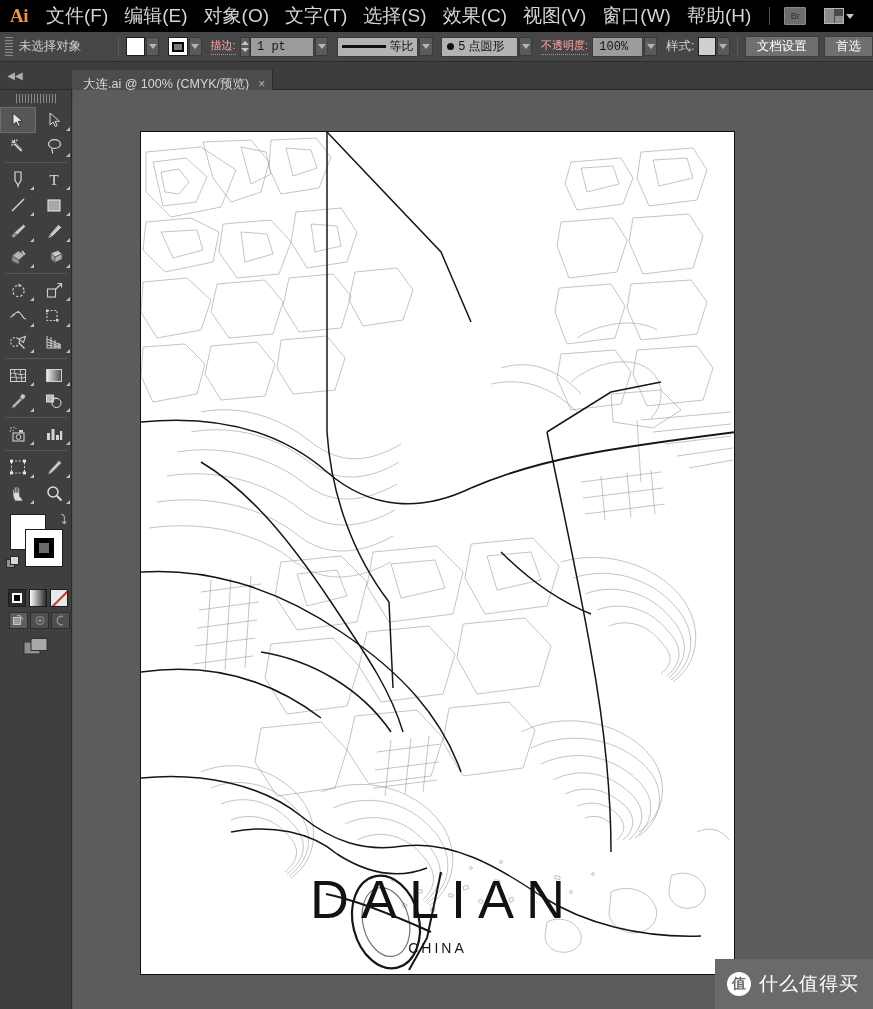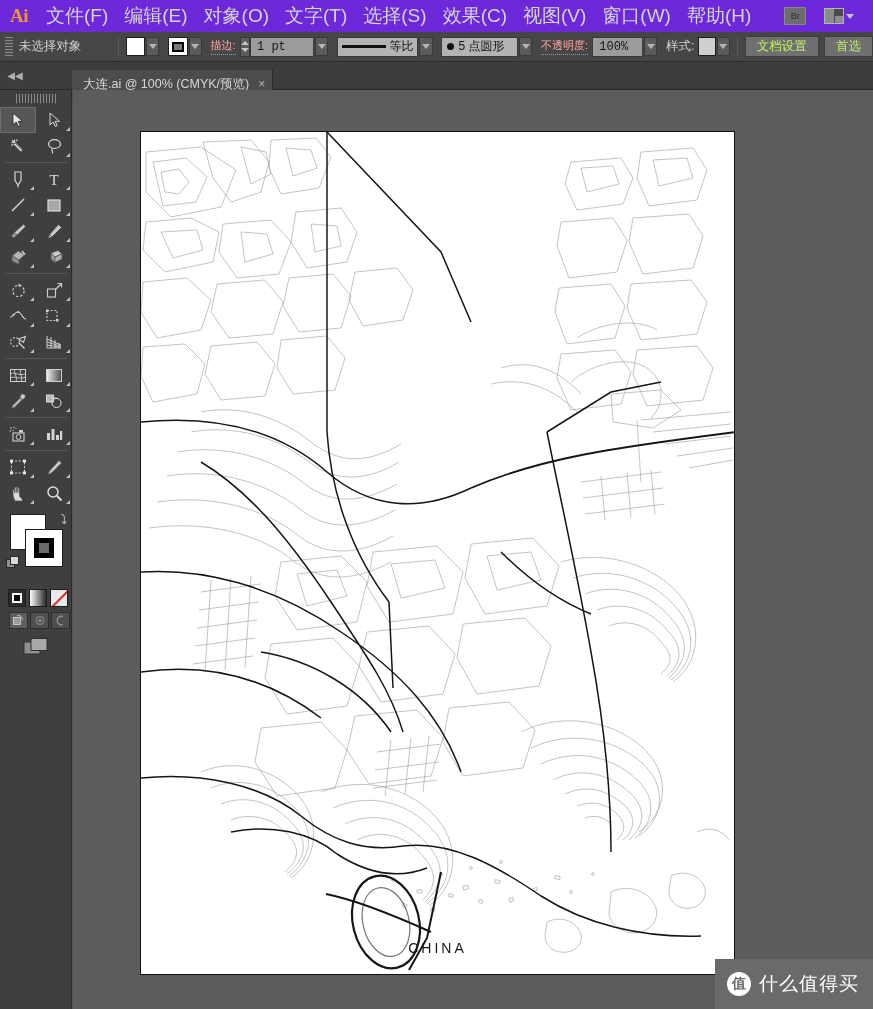--- a/index.html
+++ b/index.html
@@ -7,21 +7,21 @@
     width: 873px; height: 1009px;
     background: #535353;
     font-family: "Liberation Sans", "DejaVu Sans", sans-serif;
     overflow: hidden;
   }
   #app { position: relative; width: 873px; height: 1009px; }
 
   
   .menubar {
     position: absolute; left: 0; top: 0; width: 873px; height: 32px;
-    background: #6d28d9;
+    background: #000000;
     display: flex; align-items: center;
   }
   .ai-logo {
     width: 38px; height: 32px; display: flex; align-items: center;
     justify-content: center; color: #f09236; font-size: 19px;
     font-weight: bold; font-family: "Liberation Serif", serif;
     letter-spacing: -0.5px;
   }
   .menu-item {
     color: #d4d4d4; font-size: 19px; padding: 0 8px; height: 32px;
@@ -114,21 +114,21 @@
   }
   .profile-line { width: 44px; height: 3px; background: #111; }
   .cap-field {
     width: 86px; height: 20px; background: #b3b3b3; border: 1px solid #3a3a3a;
     display: flex; align-items: center; gap: 4px; padding: 0 5px;
     color: #111; font-size: 12px; white-space: nowrap;
   }
   .dot { width: 7px; height: 7px; border-radius: 50%; background: #111; }
   .doc-btn {
     height: 21px; background: #6f6f6f; border: 1px solid #3d3d3d;
-    color: #bef264; font-size: 12.5px; display: flex; align-items: center;
+    color: #ffffff; font-size: 12.5px; display: flex; align-items: center;
     padding: 0 11px; white-space: nowrap;
   }
 
   
   .tabbar {
     position: absolute; left: 0; top: 62px; width: 873px; height: 28px;
     background: #3d3d3d; border-bottom: 1px solid #2a2a2a;
   }
   .tab-collapse {
     position: absolute; left: 4px; top: 6px; width: 22px; height: 16px;
@@ -796,20 +796,21 @@
           <ellipse cx="245" cy="790" rx="33" ry="47" transform="rotate(-14 245 790)" stroke-width="2.2"></ellipse>
           <ellipse cx="245" cy="790" rx="23" ry="35" transform="rotate(-14 245 790)" stroke-width="1.2" stroke-opacity="0.6"></ellipse>
           <path d="M185 762 C215 768 250 782 290 800" stroke-width="2.2"></path>
           <path d="M300 740 L286 806 L268 838" stroke-width="2"></path>
         </g>
 
         <g></g>
       </svg>
 
       <div class="poster-text">
+        <div class="poster-title">DALIAN</div>
         <div class="poster-country">CHINA</div>
       </div>
     </div>
   </div>
 
   <div class="watermark">
     <div class="wm-badge">值</div>
     <div class="wm-text">什么值得买</div>
   </div>
 

